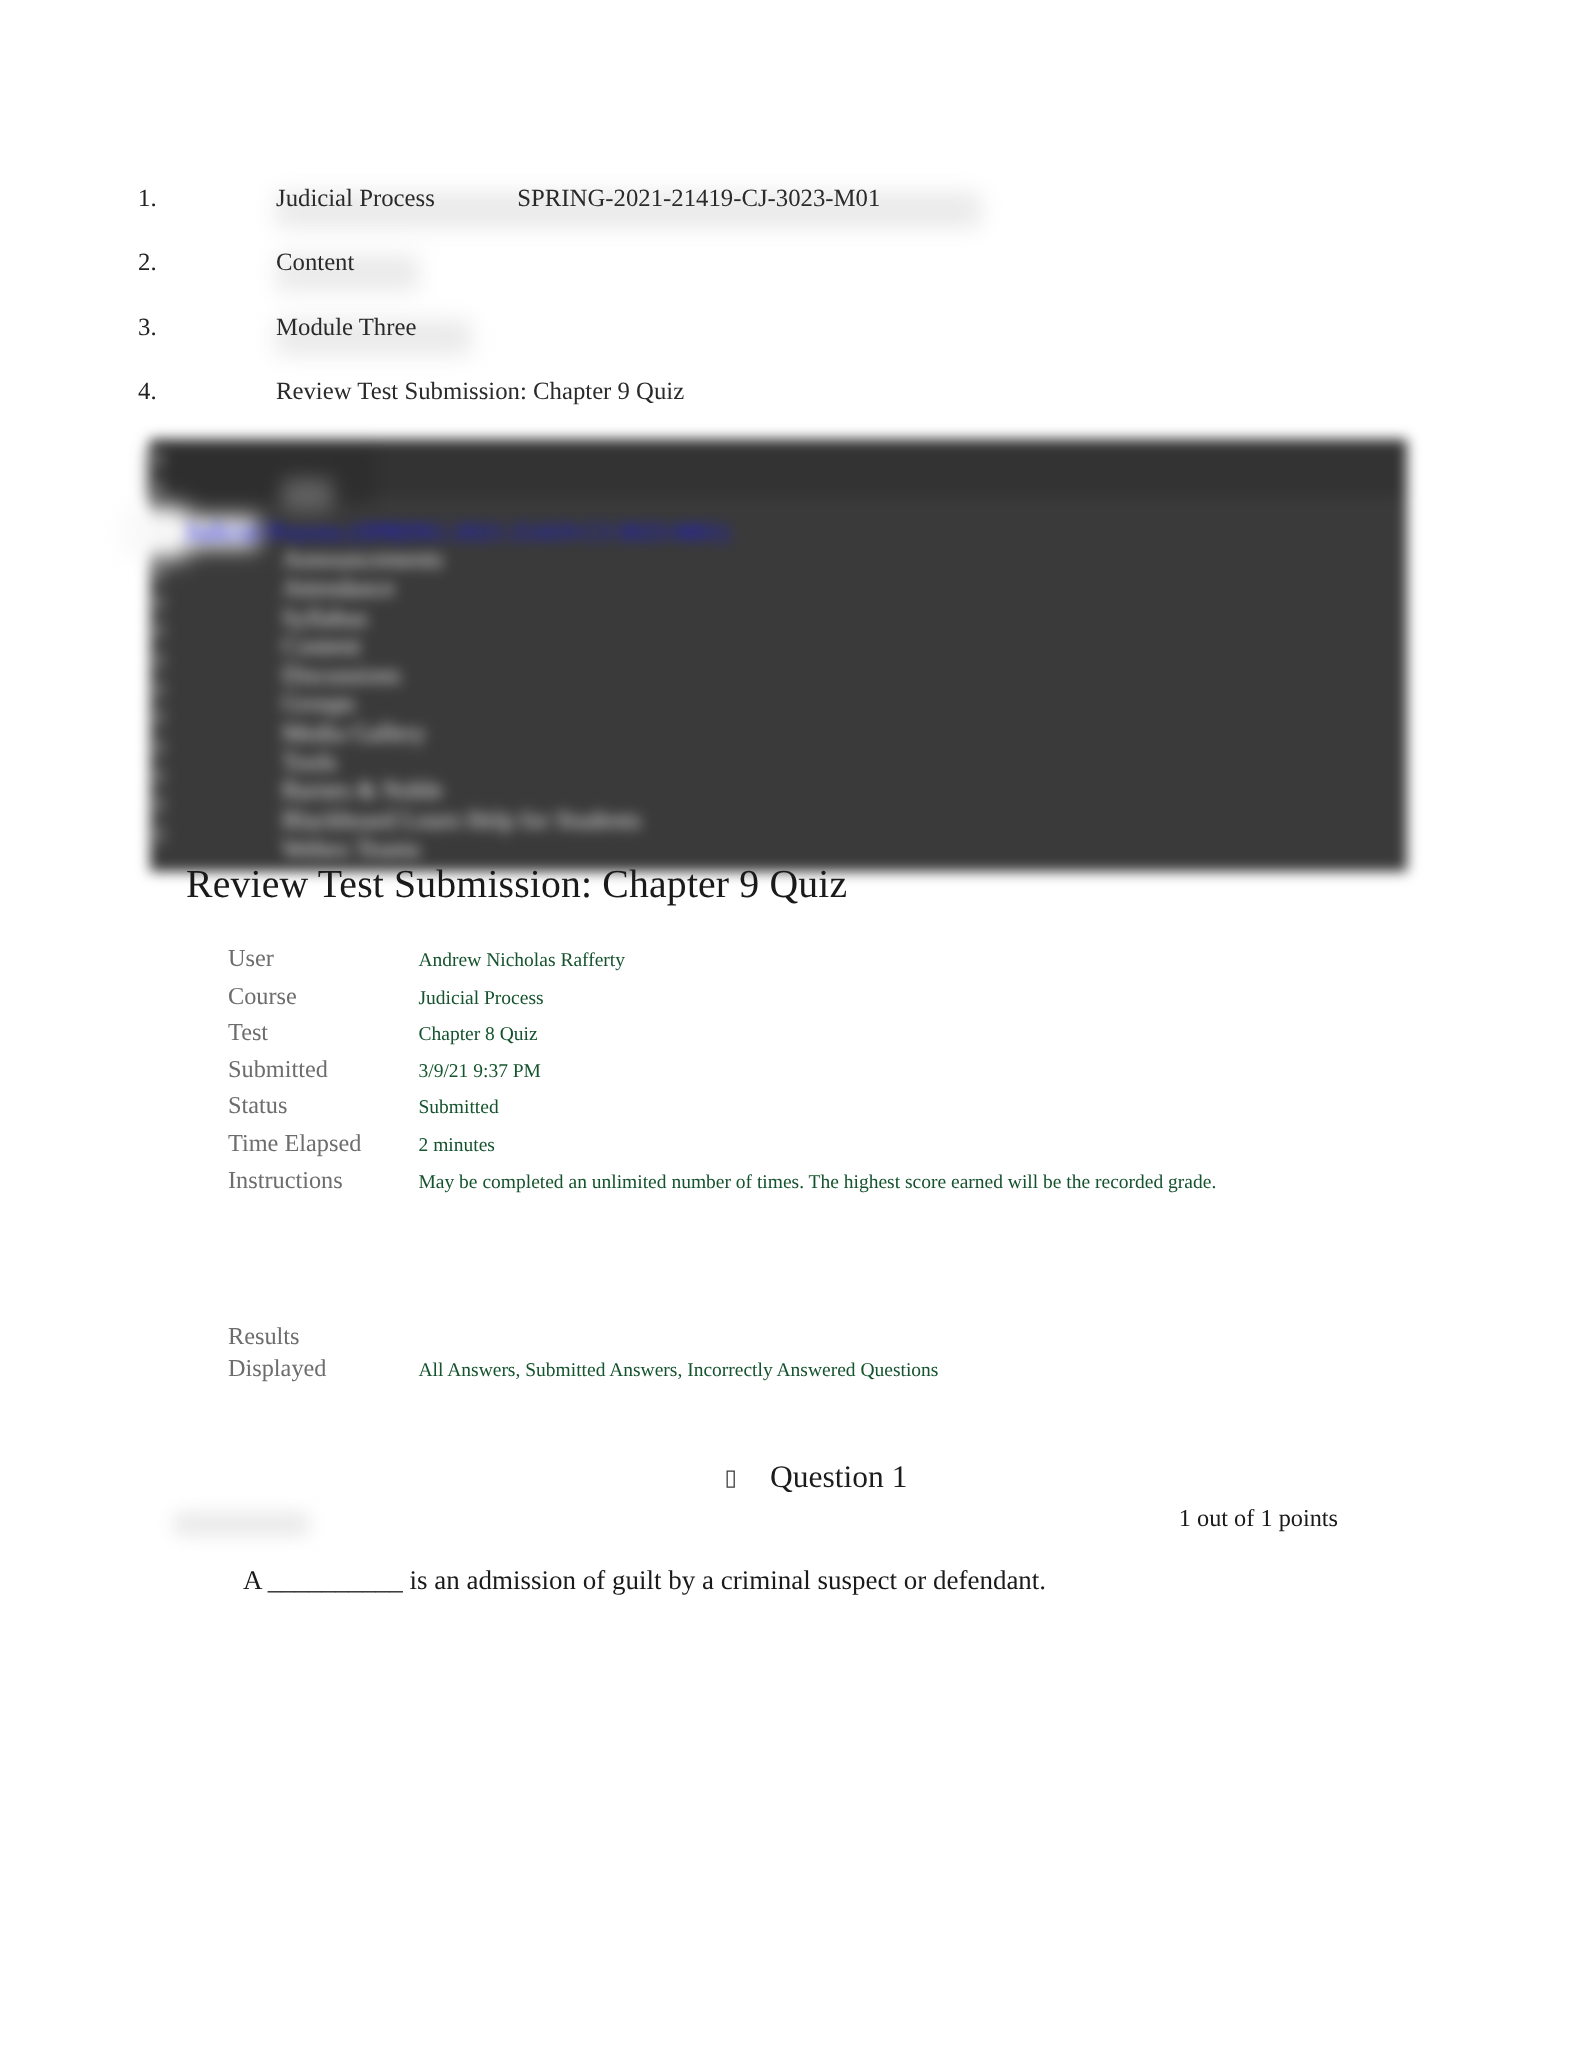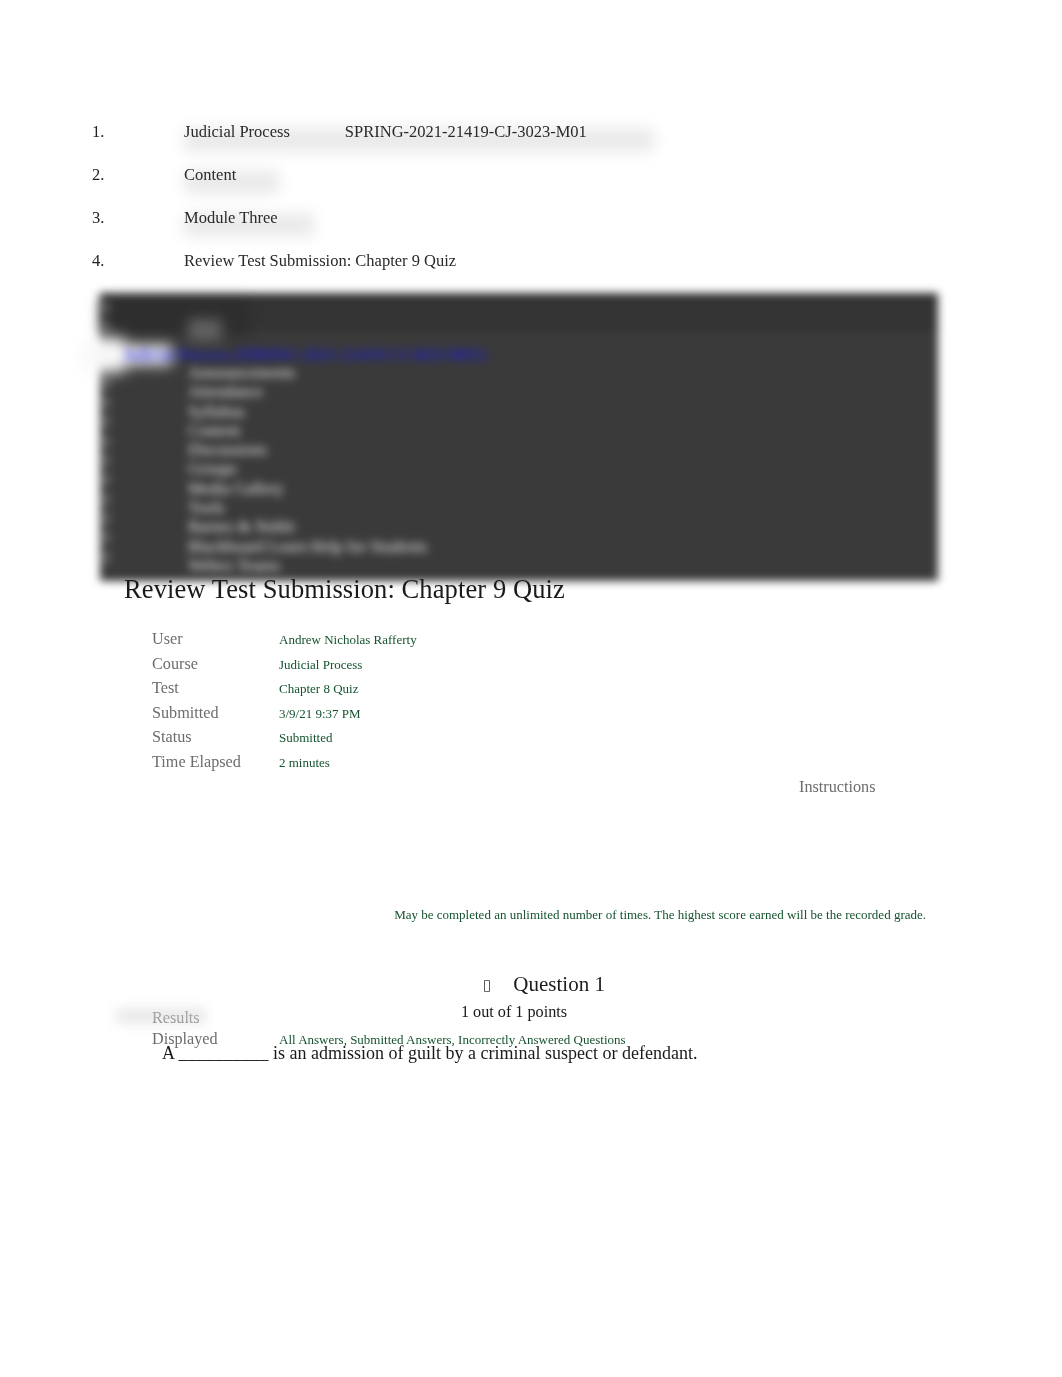--- a/index.html
+++ b/index.html
@@ -174,21 +174,21 @@
     color: #6d6d6d;
     font-size: 16.2px;
     line-height: 21px;
   }
   .detail-value {
     color: #14532d;
     font-size: 13px;
     line-height: 21px;
     max-width: 540px;
   }
-  #row-instructions { margin-bottom: 0; flex-direction: column; }
+  #row-instructions { margin-bottom: 0; }
   #row-results { margin-top: 83px; font-family: Liberation Serif, serif; }
   #results-label-wrap { width: 127px; flex: 0 0 127px; }
 
   
   #question-block {
     position: absolute;
     left: 136px; top: 972px;
     width: 790px;
   }
   #question-heading {
@@ -198,21 +198,21 @@
     padding-left: 26px;
   }
   #question-heading .q-glyph {
     font-family: "DejaVu Sans", sans-serif;
     font-size: 15px;
     color: #3a3a3a;
     margin-right: 22px;
     vertical-align: 1px;
   }
   #question-points {
-    text-align: center;
+    text-align: right;
     font-size: 16.2px;
     color: #1a1a1a;
     margin-top: 6px;
     padding-right: 34px;
   }
   #question-text {
     margin-top: 21px;
     margin-left: 26px;
     font-size: 18px;
     color: #1a1a1a;

